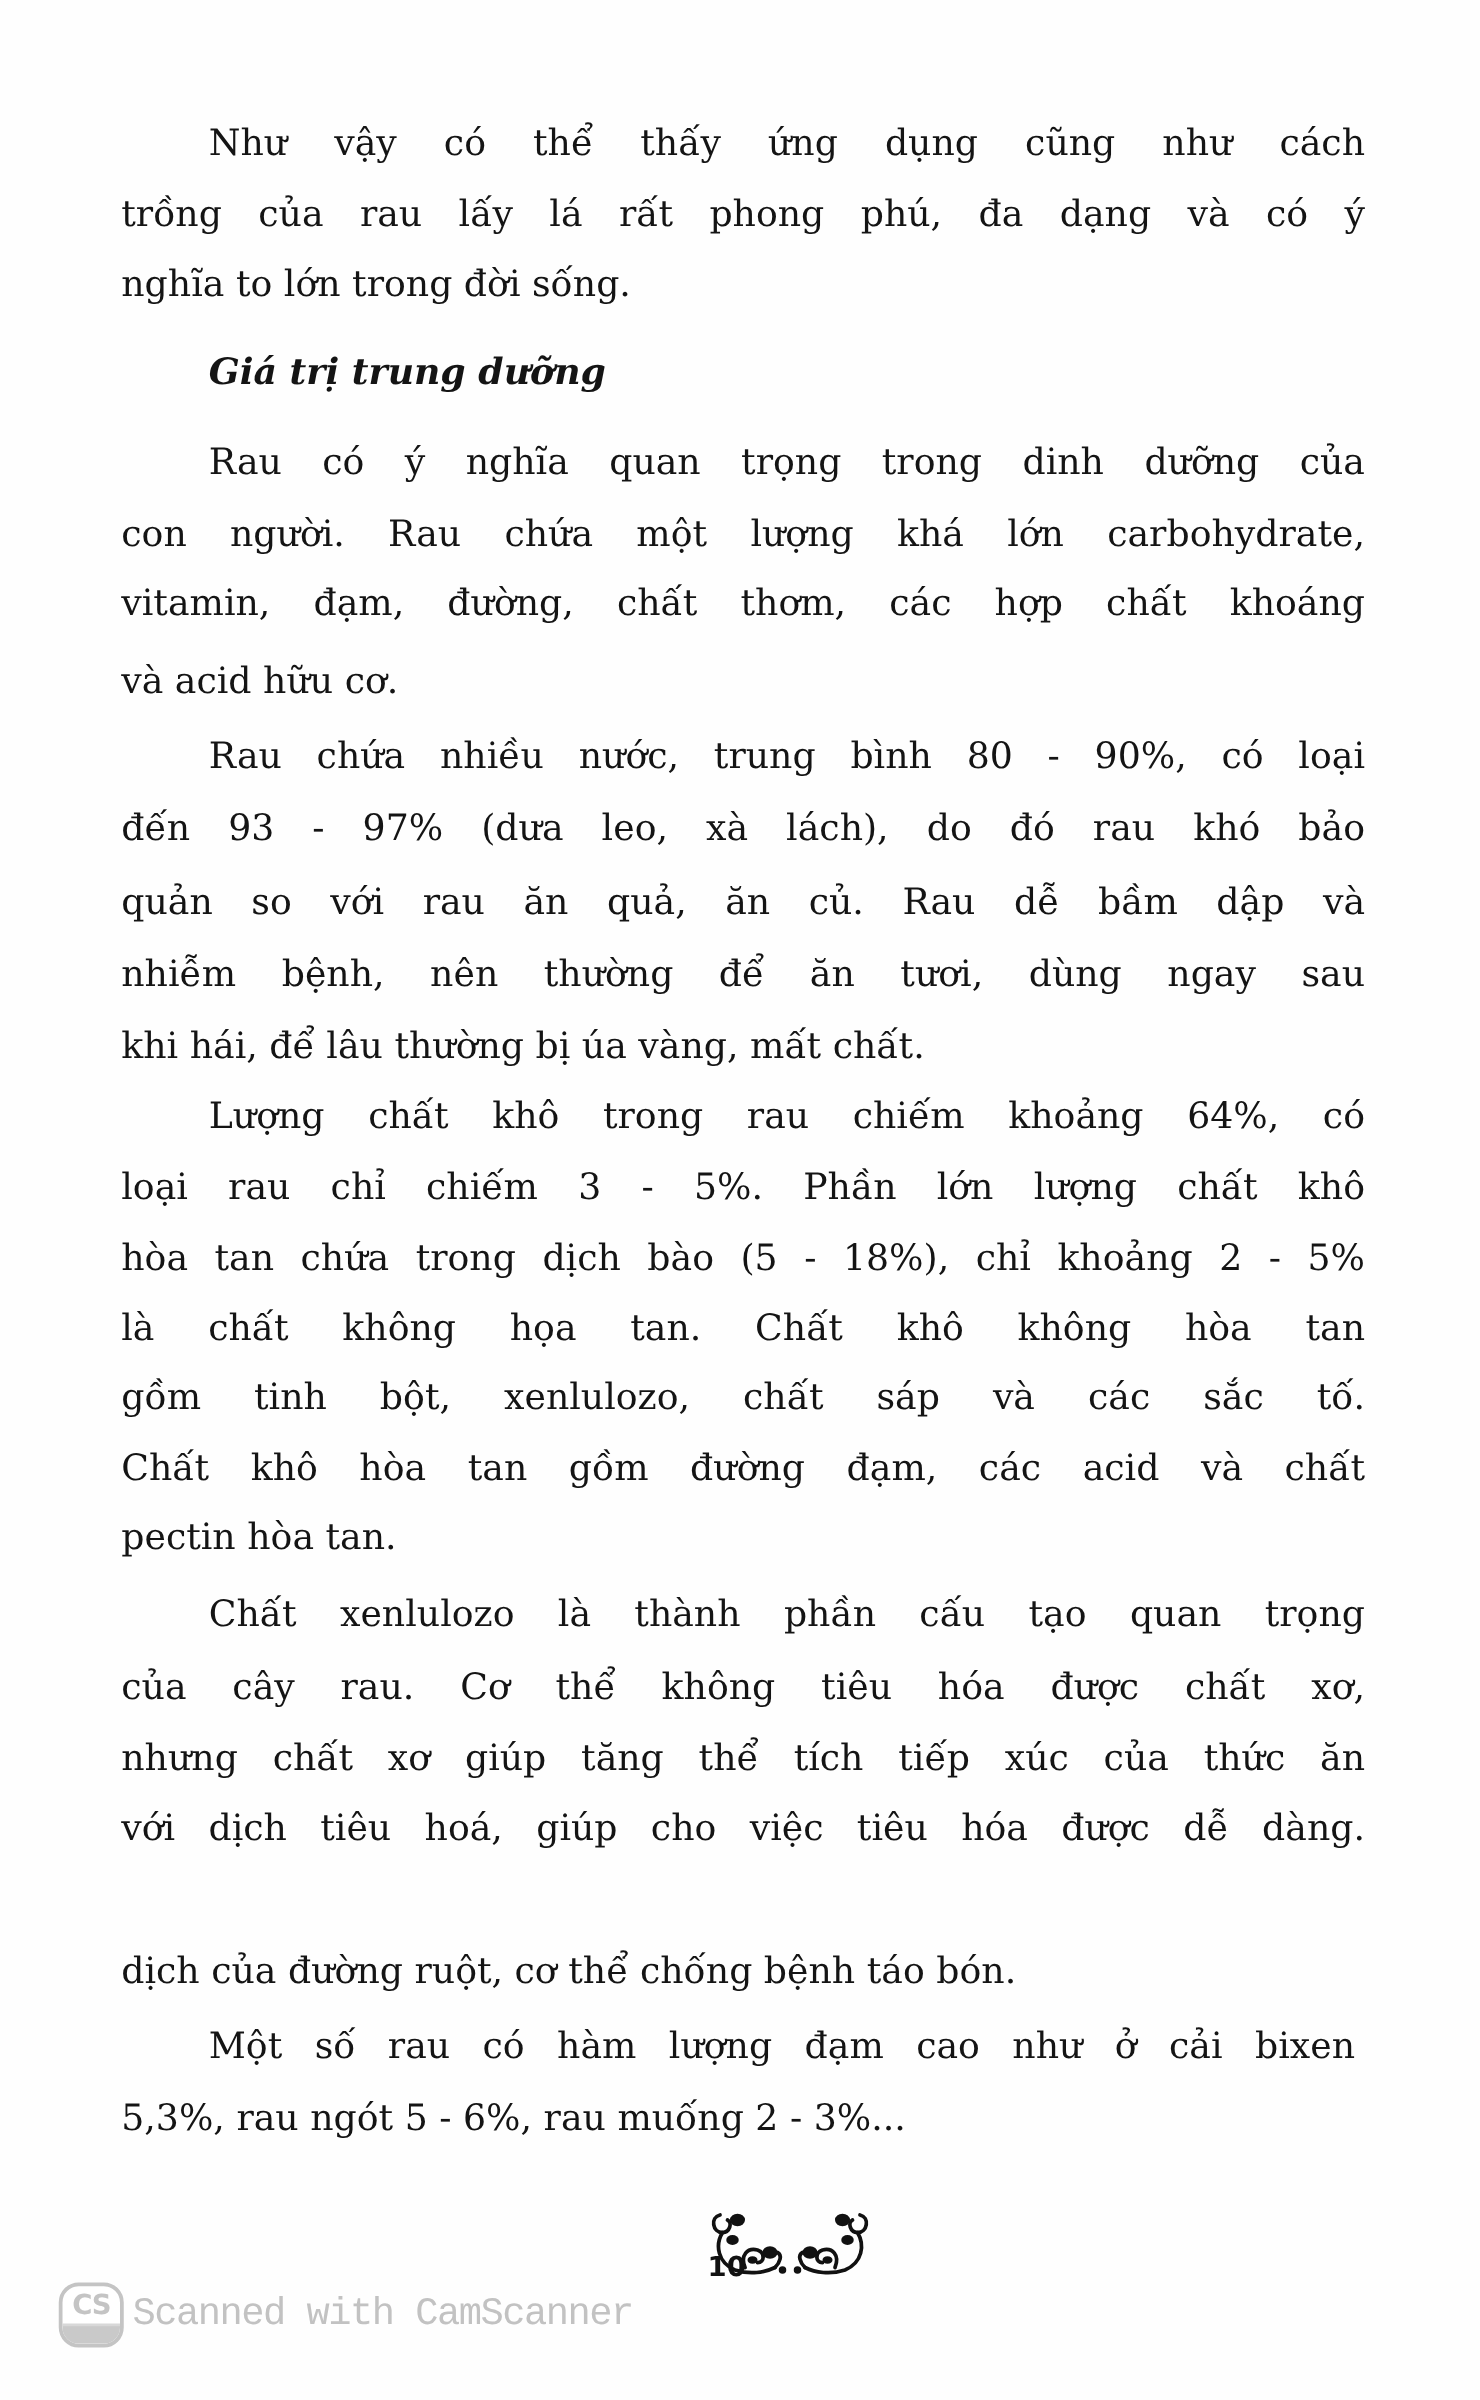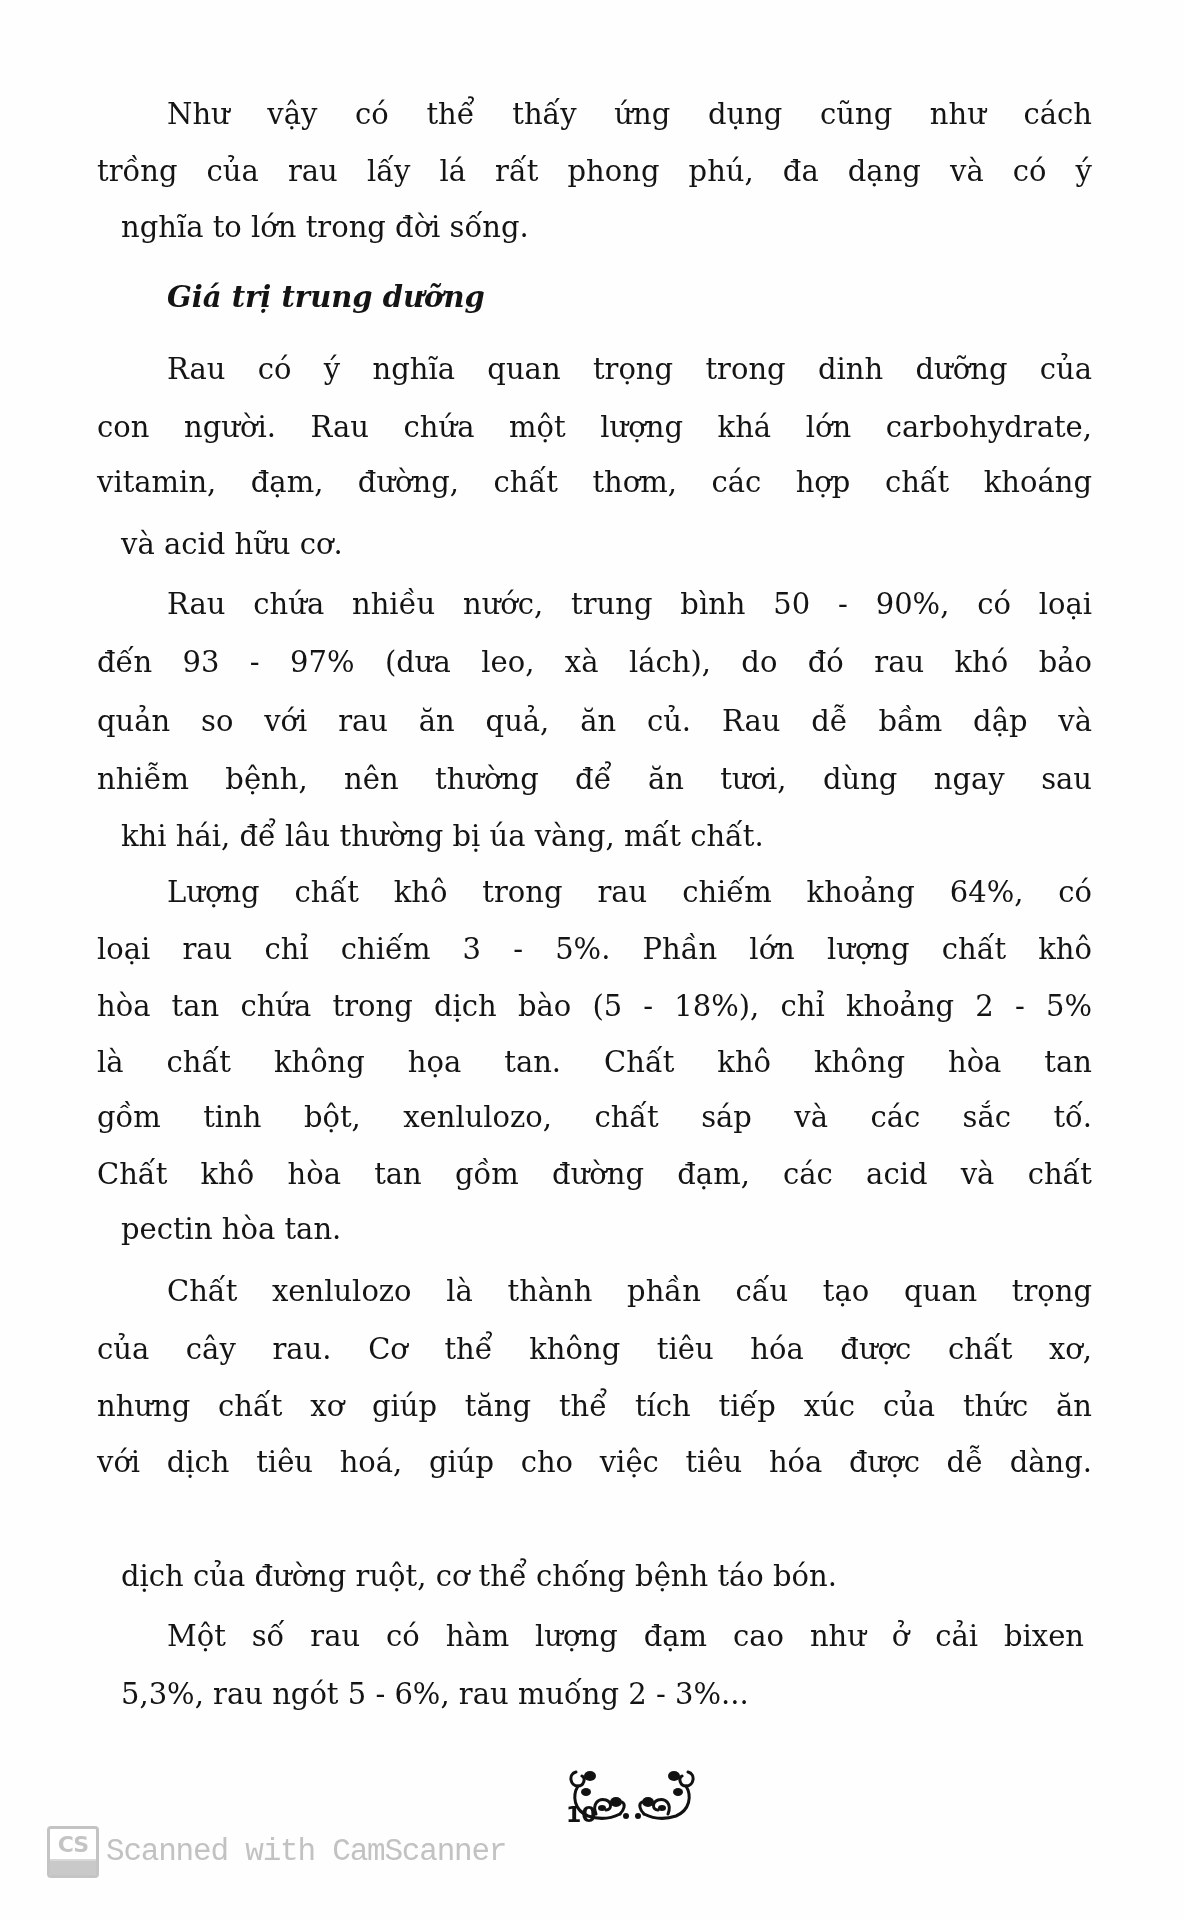--- a/index.html
+++ b/index.html
@@ -34,21 +34,20 @@
     text-align-last: justify;
     word-spacing: 0;
   }
   .line.indent {
     left: 167px;
     width: 925px;
   }
   .line.last {
     text-align: right;
     text-align-last: left;
-    margin-left: 24px;
   }
   .line.heading {
     font-style: italic;
     font-weight: bold;
     text-align: left;
     text-align-last: left;
     font-size: 29px;
   }
   .ornament {
     position: absolute;
@@ -81,21 +80,21 @@
     height: 54px;
     display: flex;
     align-items: center;
   }
   .cs-logo {
     position: relative;
     width: 52px;
     height: 52px;
     box-sizing: border-box;
     border: 3px solid #c4c4c4;
-    border-radius: 4px;
+    border-radius: 16px;
     background: #ffffff;
     overflow: hidden;
   }
   .cs-logo .cs-text {
     position: absolute;
     left: 0; top: 2px;
     width: 100%;
     text-align: center;
     font-family: "DejaVu Sans", "Liberation Sans", sans-serif;
     font-weight: bold;
@@ -130,21 +129,21 @@
   <div class="line" style="top:151px">trồng của rau lấy lá rất phong phú, đa dạng và có ý</div>
   <div class="line last" style="top:207px">nghĩa to lớn trong đời sống.</div>
 
   <div class="line indent heading" style="top:277px">Giá trị trung dưỡng</div>
 
   <div class="line" style="top:407px">con người. Rau chứa một lượng khá lớn carbohydrate,</div>
   <div class="line indent" style="top:349px">Rau có ý nghĩa quan trọng trong dinh dưỡng của</div>
   <div class="line" style="top:462px">vitamin, đạm, đường, chất thơm, các hợp chất khoáng</div>
   <div class="line last" style="top:524px">và acid hữu cơ.</div>
 
-  <div class="line indent" style="top:584px">Rau chứa nhiều nước, trung bình 50 - 90%, có loại</div>
+  <div class="line indent" style="top:584px">Rau chứa nhiều nước, trung bình 80 - 90%, có loại</div>
   <div class="line" style="top:642px">đến 93 - 97% (dưa leo, xà lách), do đó rau khó bảo</div>
   <div class="line" style="top:701px">quản so với rau ăn quả, ăn củ. Rau dễ bầm dập và</div>
   <div class="line" style="top:759px">nhiễm bệnh, nên thường để ăn tươi, dùng ngay sau</div>
   <div class="line last" style="top:816px">khi hái, để lâu thường bị úa vàng, mất chất.</div>
 
   <div class="line indent" style="top:872px">Lượng chất khô trong rau chiếm khoảng 64%, có</div>
   <div class="line" style="top:929px">loại rau chỉ chiếm 3 - 5%. Phần lớn lượng chất khô</div>
   <div class="line" style="top:986px">hòa tan chứa trong dịch bào (5 - 18%), chỉ khoảng 2 - 5%</div>
   <div class="line" style="top:1042px">là chất không họa tan. Chất khô không hòa tan</div>
   <div class="line" style="top:1097px">gồm tinh bột, xenlulozo, chất sáp và các sắc tố.</div>

